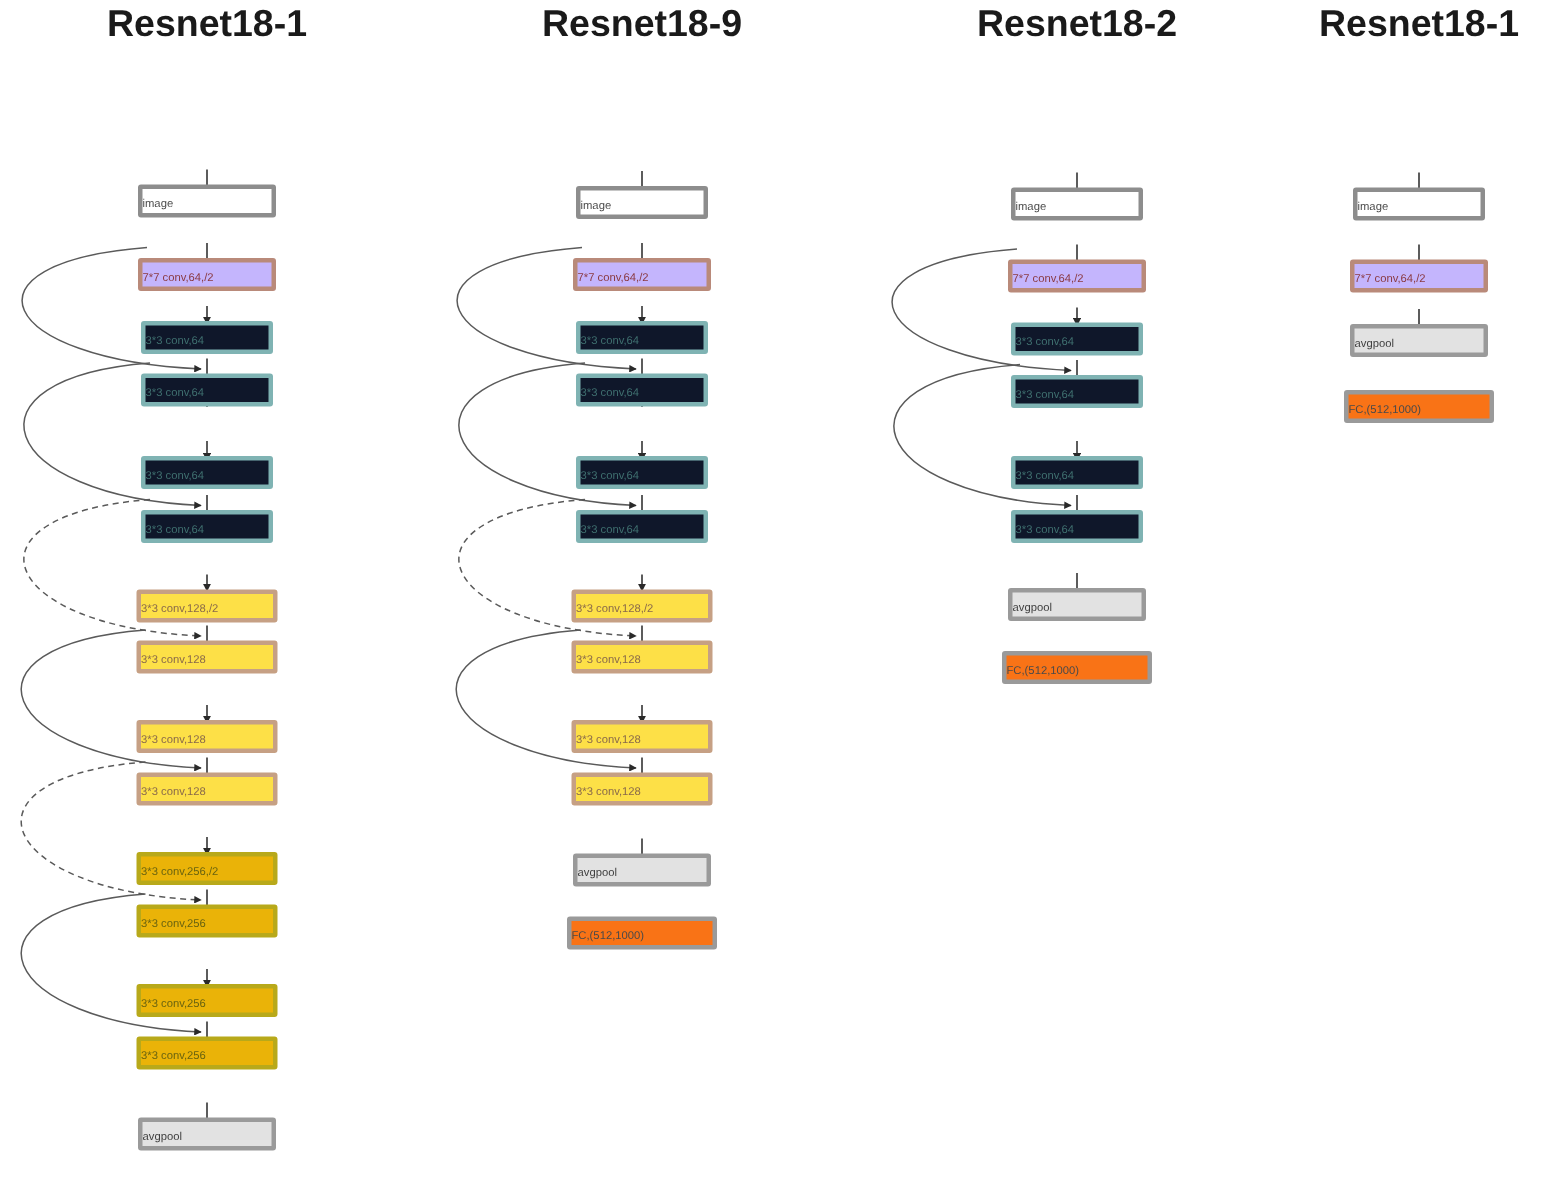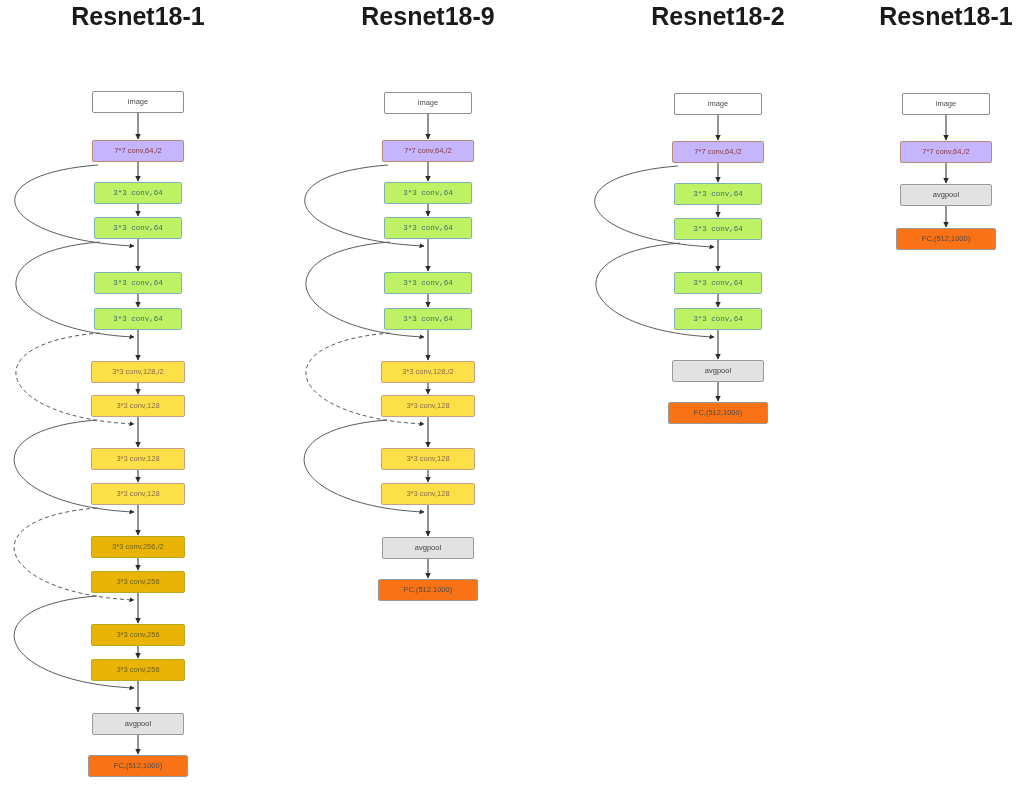--- a/index.html
+++ b/index.html
@@ -20,31 +20,31 @@
     white-space:nowrap;
     transform:translateX(-50%);
     top:2px;
   }
   .node{
     position:absolute;
     box-sizing:border-box;
     transform:translateX(-50%);
     height:22px;
     line-height:20px;
-    text-align:center;
     font-size:7.5px;
     color:#4a4a4a;
-    border:1px solid #0ea5e9;
+    border:3px solid #0ea5e9;
     border-radius:2px;
     white-space:nowrap;
     overflow:hidden;
+    margin-top:32px;
   }
   .n-image{background:#ffffff;border-color:#8d8d8d;}
   .n-conv7{background:#c4b5fd;border-color:#b98a7a;color:#8a3a42;}
-  .n-conv64{background:#bef264;border-color:#7fb3b3;color:#3f6f6f;font-family:Liberation Mono, monospace;}
+  .n-conv64{background:#0f172a;border-color:#7fb3b3;color:#3f6f6f;}
   .n-conv128{background:#fde047;border-color:#c6a084;color:#8a6a4a;}
   .n-conv256{background:#eab308;border-color:#b8a91a;color:#6a6410;}
   .n-pool{background:#e2e2e2;border-color:#9a9a9a;color:#3f3f3f;}
   .n-fc{background:#f97316;border-color:#9a9a9a;color:#4a4a4a;}
   svg.links{position:absolute;left:0;top:0;width:1027px;height:786px;pointer-events:none;}
 </style>
 </head>
 <body>
 
 <div id="canvas">

